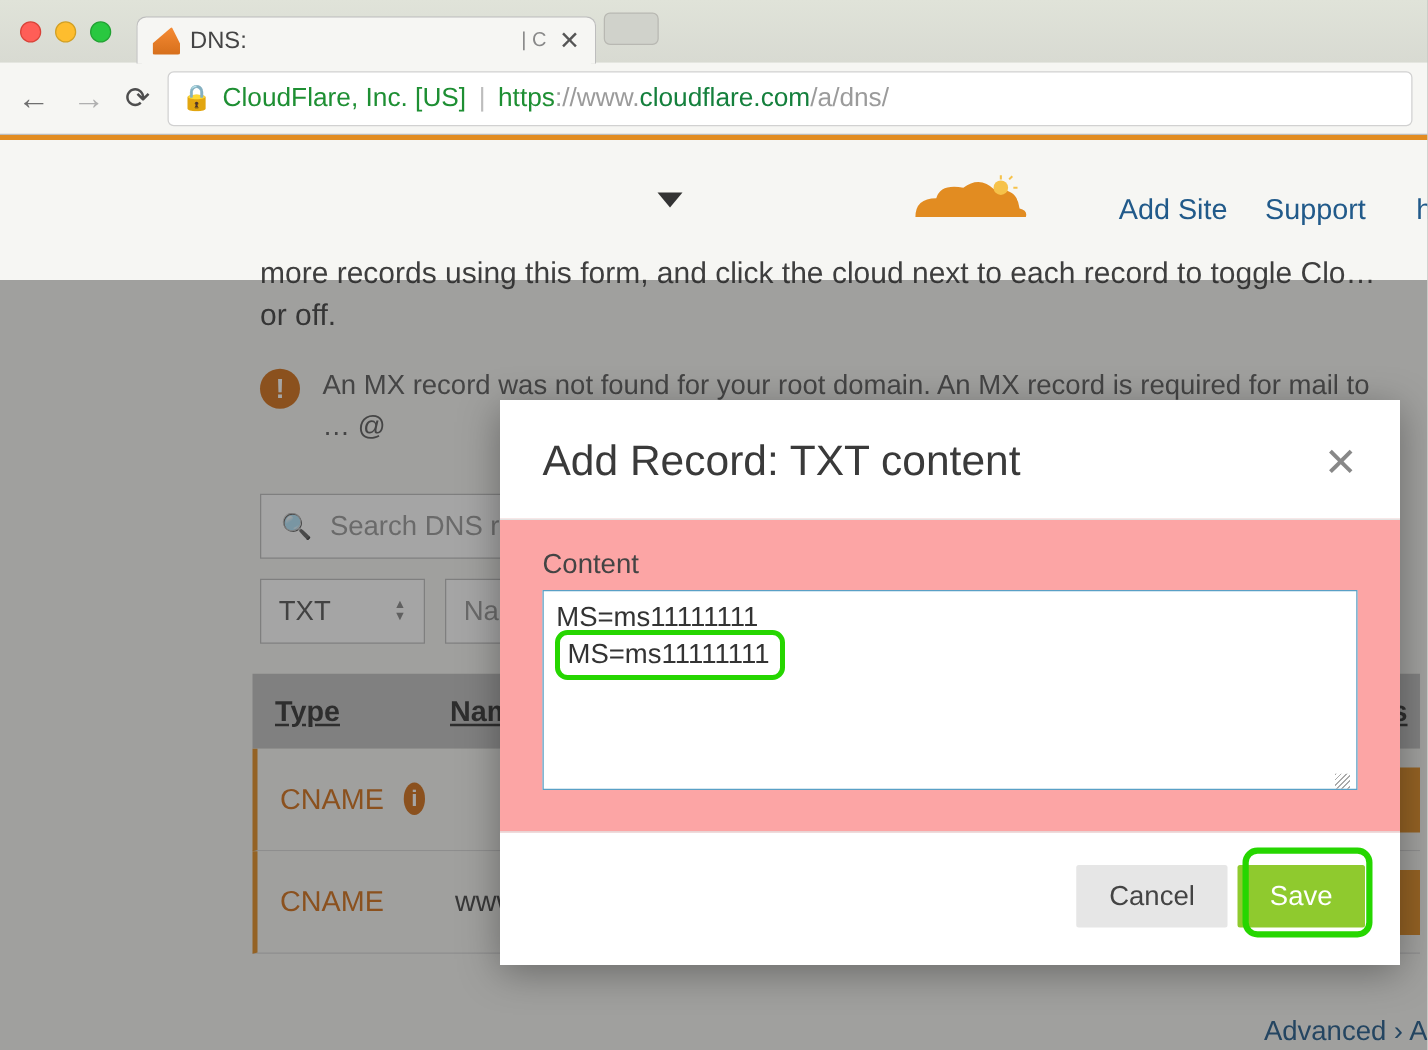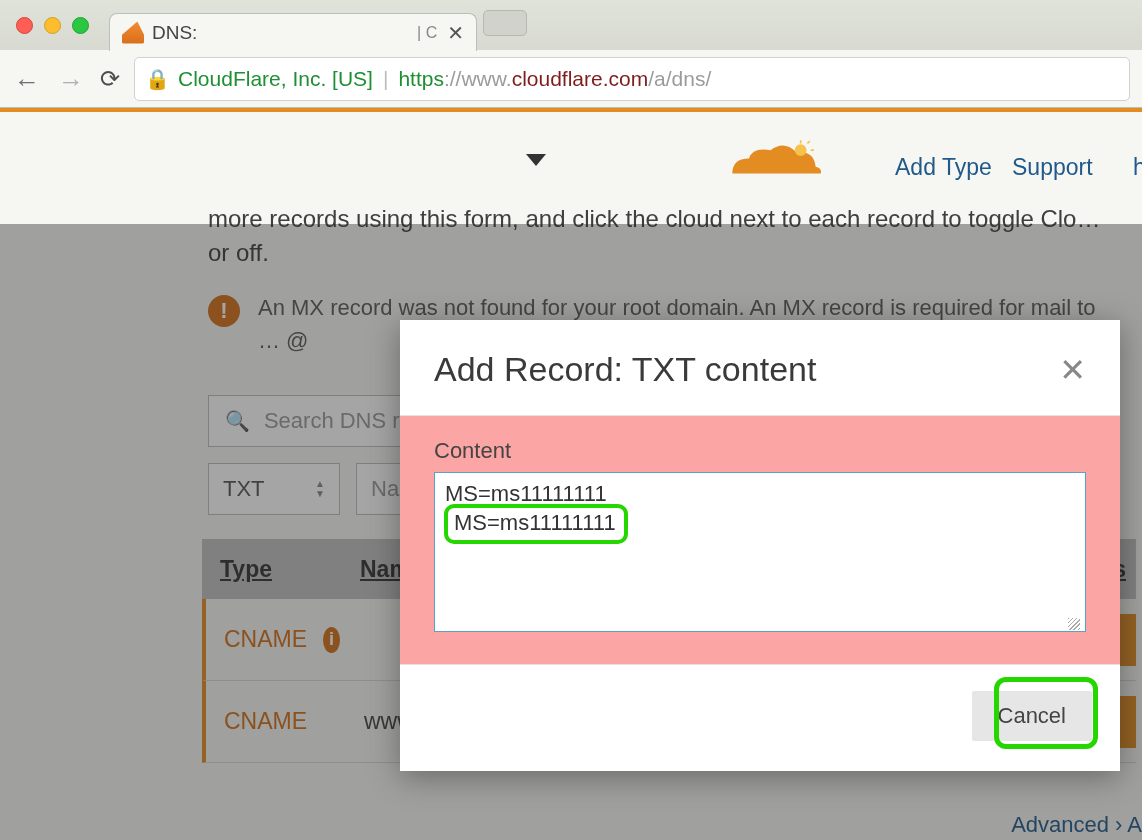--- a/index.html
+++ b/index.html
@@ -23,21 +23,21 @@
   .toolbar { height: 58px; background: #f6f6f3; border-bottom: 1px solid #bdbdbd; display: flex; align-items: center; padding: 0 12px; gap: 14px; }
   .nav-arrow { font-size: 26px; color: #6f6f6f; width: 30px; text-align: center;}
   .nav-arrow.fwd { color: #b0b0b0; }
   .reload { font-size: 24px; color: #4e4e4e; }
   .omnibox { flex: 1; height: 44px; background: #fff; border: 1px solid #d1d1d1; border-radius: 5px; display: flex; align-items: center; padding: 0 10px; font-size: 21px; }
   .lock { color: #27963b; font-size: 20px; margin-right: 8px;}
   .org { color: #1e8f33; font-weight: 500; }
   .org-sep { color: #bdbdbd; margin: 0 10px;}
   .proto { color: #1e8f33;}
   .url-host-dim { color: #9b9b9b;}
-  .url-host { color: #7f1d1d;}
+  .url-host { color: #15803d;}
   .url-path { color: #9b9b9b;}
 
   
   .page { position: relative; border-top: 4px solid #e28c21; height: calc(840px - 50px - 58px); background: #f6f6f3; overflow:hidden;}
   .topnav { height: 90px; display: flex; align-items: center; justify-content: center; position: relative; }
   .caret { width:0;height:0;border-left:10px solid transparent;border-right:10px solid transparent;border-top:12px solid #333; position:absolute; left: 526px; top: 42px;}
   .cloud-logo { position:absolute; left: 724px; top: 26px; }
   .cloud-logo svg { width: 100px; height: 46px;}
   .nav-link { position:absolute; top: 42px; font-size: 23px; color: #215a8a; }
   .addsite { left: 895px;}
@@ -57,21 +57,21 @@
   .name-input { width: 760px; height:52px; border:1px solid #bdbdbd; background:#fff; display:flex; align-items:center; padding:0 14px; font-size:22px; color:#9a9a9a;}
 
   .table-head { display:flex; background:#bfbfbf; height:60px; align-items:center; padding-left:6px; margin-top:24px; width:934px; margin-left:-6px;}
   .th { font-size:23px; font-weight:700; color:#333; padding: 0 12px; text-decoration: underline;}
   .th.type { width: 140px;}
   .th.name { width: 180px;}
   .th.s { flex:1; text-align:right; padding-right:10px;}
 
   .trow { display:flex; align-items:center; height:82px; border-bottom:1px solid #d8d8d8; border-left:4px solid #e28c21; padding-left:6px; width:934px; margin-left:-6px; background:#f6f6f3;}
   .trow .td { font-size:23px; padding: 0 12px;}
-  .td.type { color:#d26f18; width:140px; display:flex; align-items:center; gap:16px;}
+  .td.type { color:#d26f18; width:140px; display:flex; gap:16px;}
   .info-icon { width:26px;height:26px;border-radius:50%;background:#d26f18;color:#fff;display:inline-flex;align-items:center;justify-content:center;font-size:18px;font-weight:bold;}
   .td.name { color:#444; width:180px;}
   .orange-chip { position:absolute; right:0; width:22px; height:52px; background:#e28c21; border-radius:4px 0 0 4px;}
 
   .advanced { position:absolute; right:0; bottom:2px; font-size:22px; color:#215a8a;}
 
   
   .dim { position:absolute; left:0; right:0; top:112px; bottom:0; background: rgba(40,40,40,0.42); }
 
   
@@ -137,21 +137,21 @@
       <svg viewBox="0 0 120 50">
           <path d="M10 40 Q10 22 30 22 Q34 8 56 12 Q72 0 86 14 Q108 12 110 32 Q118 34 116 40 Z" fill="#e28c21"></path>
           <circle cx="92" cy="12" r="7" fill="#f6c24a"></circle>
           <g stroke="#f6c24a" stroke-width="2">
             <line x1="92" y1="0" x2="92" y2="4"></line>
             <line x1="104" y1="12" x2="108" y2="12"></line>
             <line x1="100" y1="4" x2="103" y2="1"></line>
           </g>
         </svg>
     </div>
-    <a class="nav-link addsite">Add Type</a>
+    <a class="nav-link addsite">Add Site</a>
     <a class="nav-link support">Support</a>
     <a class="nav-link hlink">h</a>
   </div>
 
   <div class="content">
     <div class="intro">more records using this form, and click the cloud next to each record to toggle Clo… or off.</div>
 
     <div class="warning-row">
       <div class="warn-icon">!</div>
       <div class="warning-text">An MX record was not found for your root domain. An MX record is required for mail to … @</div>
@@ -211,19 +211,20 @@
   </div>
   <div class="modal-body">
     <div class="modal-label">Content</div>
     <div style="position:relative;">
       <textarea class="textarea" style="">MS=ms11111111</textarea>
       <div class="grip"></div>
     </div>
   </div>
   <div class="modal-foot">
     <button class="btn btn-cancel">Cancel</button>
+    <button class="btn btn-save">Save</button>
   </div>
   <div class="hl-save"></div>
 </div>
 
 <div class="hl-text">
   <span>MS=ms11111111</span>
 </div>
 
 </body></html>

